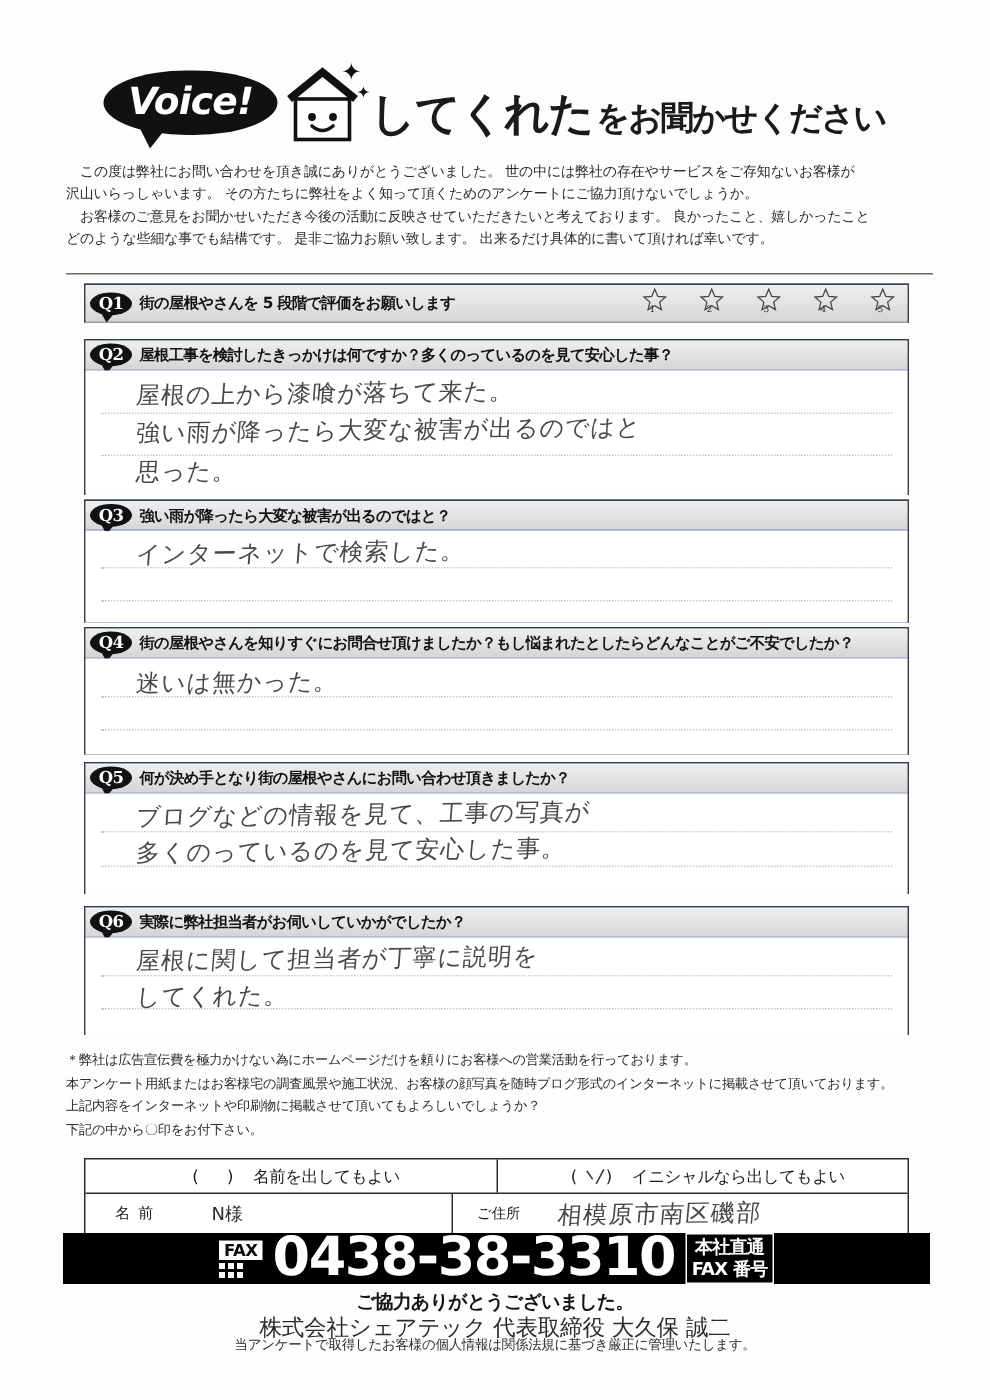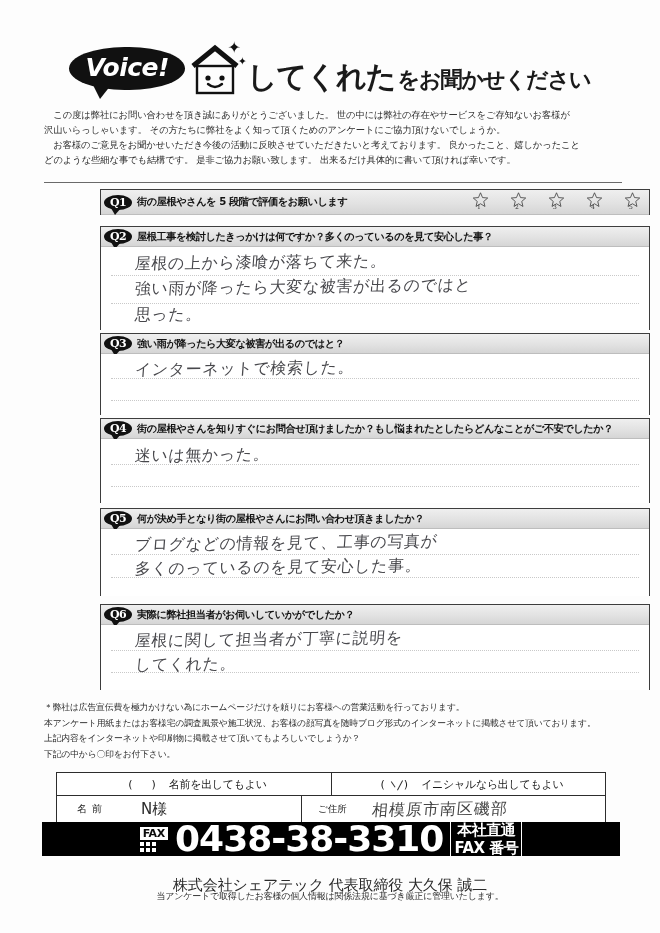--- a/index.html
+++ b/index.html
@@ -101,21 +101,20 @@
   .rule.top { top: 182px; }
 
   
   .qbox {
     position: absolute;
     left: 56px;
     width: 550px;
     border: 1px solid #3d3d3d;
     background: #3b82f6;
     box-sizing: border-box;
-    margin-left: 44px;
   }
   .qhead {
     display: flex;
     align-items: center;
     height: 19px;
     background: linear-gradient(180deg, #efefef 0%, #e2e2e2 55%, #d5d5d5 100%);
     border-bottom: 1px solid #bdbdbd;
     padding-left: 3px;
     position: relative;
   }
@@ -256,21 +255,21 @@
     letter-spacing: 1px;
     color: #1a1a1a;
   }
   .lbl.nm { width: 66px; }
   .lbl.ad { width: 60px; font-size: 9.5px; letter-spacing: 0; }
   .val {
     flex: 1;
     display: flex;
     align-items: center;
     padding-left: 18px;
-    font-size: 15px;
+    font-size: 12px;
     color: #2c2c2c;
   }
   .val.handwrite {
     font-size: 16px;
     transform: skewX(-6deg) rotate(-0.8deg);
     opacity: 0.88;
     letter-spacing: 1px;
     padding-left: 10px;
   }
   .name-row .sep { border-left: 1px solid #2d2d2d; }
@@ -303,21 +302,21 @@
     color: #fff;
     font-weight: bold;
     font-size: 36px;
     letter-spacing: -1px;
     line-height: 1;
     font-family: "DejaVu Sans", "Liberation Sans", sans-serif;
   }
   .fax-note {
     border: 1.5px solid #fff;
     color: #fff;
-    font-size: 15px;
+    font-size: 12px;
     font-weight: bold;
     line-height: 1.22;
     padding: 1px 3px;
     text-align: center;
     letter-spacing: -0.5px;
   }
 
   .thanks {
     position: absolute;
     left: 0; top: 860px;
@@ -522,16 +521,17 @@
           <i></i>
         </div>
     </div>
     <div class="fax-number">0438-38-3310</div>
     <div class="fax-note">
       <div>本社直通</div>
       <div>FAX 番号</div>
     </div>
   </div>
 
+  <div class="thanks">ご協力ありがとうございました。</div>
   <div class="company">株式会社シェアテック 代表取締役 大久保 誠二</div>
   <div class="privacy">当アンケートで取得したお客様の個人情報は関係法規に基づき厳正に管理いたします。</div>
 
 </div>
 
 </body></html>

